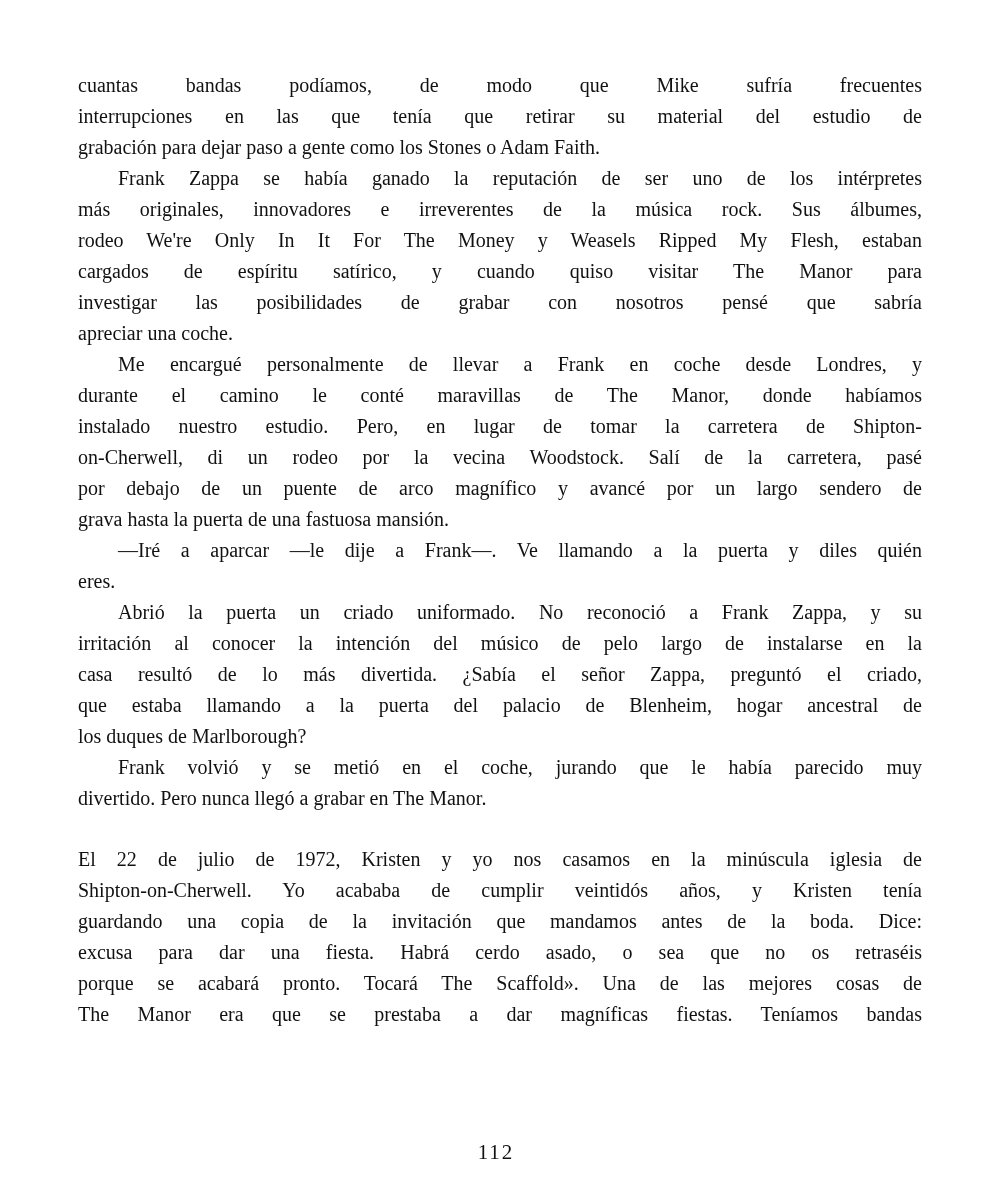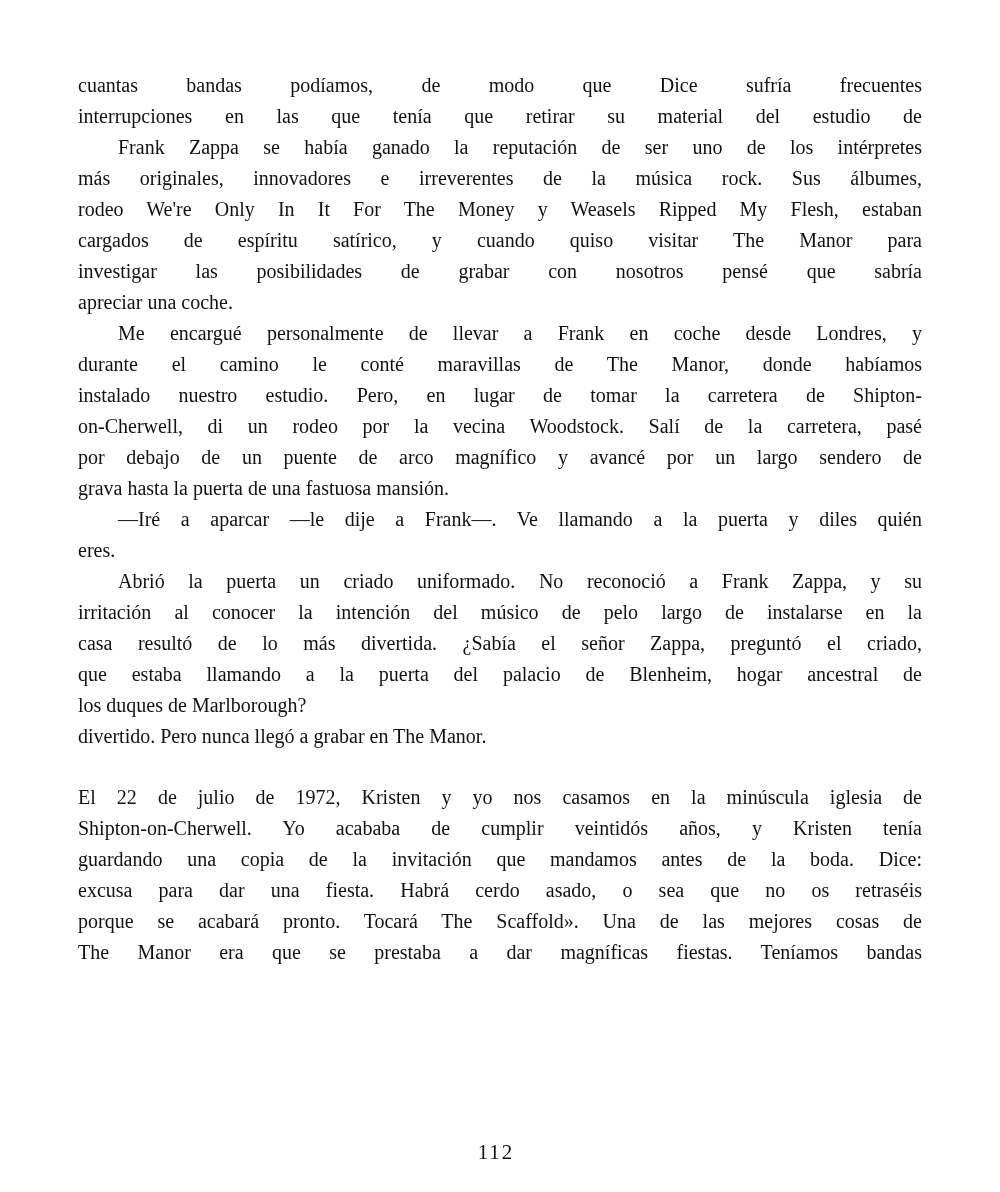--- a/index.html
+++ b/index.html
@@ -55,22 +55,23 @@
     letter-spacing: 2px;
   }
 </style>
 </head>
 <body>
 
 <div class="page">
   <div class="text-block">
 
     <div class="para">
-      <span class="line">cuantas bandas podíamos, de modo que Dice sufría frecuentes</span>
+      <span class="line">cuantas bandas podíamos, de modo que Mike sufría frecuentes</span>
       <span class="line">interrupciones en las que tenía que retirar su material del estudio de</span>
+      <span class="line end">grabación para dejar paso a gente como los Stones o Adam Faith.</span>
     </div>
 
     <div class="para">
       <span class="line ind">Frank Zappa se había ganado la reputación de ser uno de los intérpretes</span>
       <span class="line">más originales, innovadores e irreverentes de la música rock. Sus álbumes,</span>
       <span class="line"><span>rodeo </span><span class="italic">We're Only In It For The Money</span><span> y </span><span class="italic">Weasels Ripped My Flesh</span><span>, estaban</span></span>
       <span class="line">cargados de espíritu satírico, y cuando quiso visitar The Manor para</span>
       <span class="line">investigar las posibilidades de grabar con nosotros pensé que sabría</span>
       <span class="line end">apreciar una coche.</span>
     </div>
@@ -91,20 +92,21 @@
 
     <div class="para">
       <span class="line ind">Abrió la puerta un criado uniformado. No reconoció a Frank Zappa, y su</span>
       <span class="line">irritación al conocer la intención del músico de pelo largo de instalarse en la</span>
       <span class="line">casa resultó de lo más divertida. ¿Sabía el señor Zappa, preguntó el criado,</span>
       <span class="line">que estaba llamando a la puerta del palacio de Blenheim, hogar ancestral de</span>
       <span class="line end">los duques de Marlborough?</span>
     </div>
 
     <div class="para">
+      <span class="line ind">Frank volvió y se metió en el coche, jurando que le había parecido muy</span>
       <span class="line end">divertido. Pero nunca llegó a grabar en The Manor.</span>
     </div>
 
     <div class="para section2">
       <span class="line">El 22 de julio de 1972, Kristen y yo nos casamos en la minúscula iglesia de</span>
       <span class="line">Shipton-on-Cherwell. Yo acababa de cumplir veintidós años, y Kristen tenía</span>
       <span class="line">guardando una copia de la invitación que mandamos antes de la boda. Dice:</span>
       <span class="line">excusa para dar una fiesta. Habrá cerdo asado, o sea que no os retraséis</span>
       <span class="line">porque se acabará pronto. Tocará The Scaffold». Una de las mejores cosas de</span>
       <span class="line">The Manor era que se prestaba a dar magníficas fiestas. Teníamos bandas</span>

